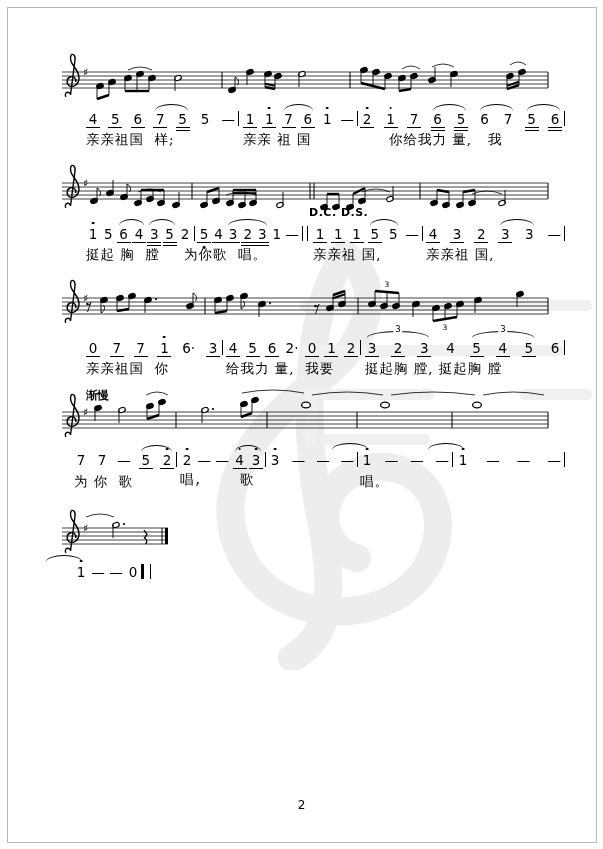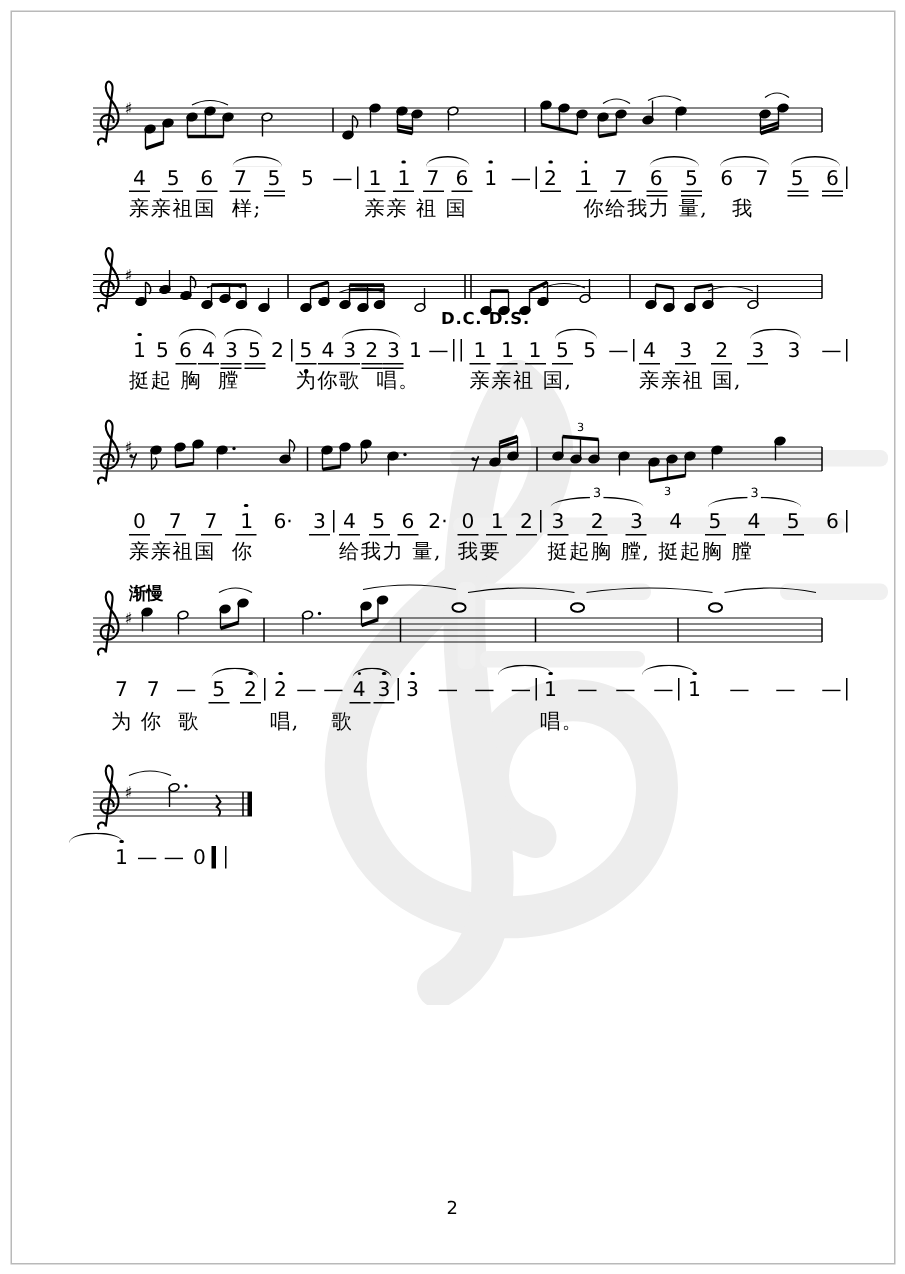--- a/index.html
+++ b/index.html
@@ -20,21 +20,21 @@
         border-radius:50%;background:#000;}
   .arc{position:absolute;height:6px;border-top:1.1px solid #000;
        border-radius:100% 100% 0 0/200% 200% 0 0;}
   .arc .lbl{position:absolute;left:50%;top:-7px;transform:translateX(-50%);font-size:8.5px;
        line-height:1;background:#fff;padding:0 2px;font-weight:500;}
   .bl{position:absolute;top:0;width:1px;height:15px;background:#000;}
   .bl.thick{width:2.6px;}
   .lyr{position:absolute;font-size:13.5px;line-height:16px;white-space:pre;z-index:4;
        font-family:"DejaVu Serif","Liberation Serif",serif;letter-spacing:1px;}
   .tempo{position:absolute;left:86px;top:388px;font-size:11.5px;font-weight:bold;z-index:4;}
-  .dcds{position:absolute;left:294px;top:206px;font-size:11px;font-weight:bold;
+  .dcds{position:absolute;left:309px;top:206px;font-size:11px;font-weight:bold;
         letter-spacing:.5px;z-index:4;}
   .pgnum{position:absolute;left:0;right:0;top:798px;text-align:center;font-size:12px;z-index:4;}
 </style>
 </head>
 <body>
 
 <div class="page">
   <div class="frame"></div>
 
   <svg class="wm" width="480" height="430" viewBox="0 0 480 430">
@@ -396,21 +396,21 @@
         <span class="tk"><span class="num">4</span><span class="ul"></span></span>
         <span class="tk"><span class="num">3</span><span class="ul"></span></span>
         <span class="tk"><span class="num">2</span><span class="ul"></span><span class="ul ul2"></span></span>
         <span class="tk"><span class="num">3</span><span class="ul"></span><span class="ul ul2"></span></span>
         <span class="tk"><span class="num">1</span></span>
         <span class="tk"><span class="num">—</span></span>
         <span class="arc" style="left: 31.1px; width: 38.8px; top: -7px;"></span>
         <span class="bl" style="right: -3px;"></span>
         <span class="bl" style="right: -8px;"></span>
       </div>
-      <div class="lyr" style="left: 197px; top: 246px; text-align: center;">为你歌  唱。</div>
+      <div class="lyr" style="left: 184px; top: 246px; text-align: center;">为你歌  唱。</div>
       <div class="meas" style="left: 313px; top: 226px; width: 107px;">
         <span class="tk"><span class="num">1</span><span class="ul"></span></span>
         <span class="tk"><span class="num">1</span><span class="ul"></span></span>
         <span class="tk"><span class="num">1</span><span class="ul"></span></span>
         <span class="tk"><span class="num">5</span><span class="ul"></span></span>
         <span class="tk"><span class="num">5</span></span>
         <span class="tk"><span class="num">—</span></span>
         <span class="arc" style="left: 57.1px; width: 27.8px; top: -7px;"></span>
         <span class="bl" style="right: -3px;"></span>
       </div>
@@ -477,21 +477,21 @@
       <div class="lyr" style="left: 74px; top: 473px;">为 你  歌</div>
       <div class="meas" style="left: 180px; top: 452px; width: 83px;">
         <span class="tk"><span class="num">2</span><span class="dotA"></span></span>
         <span class="tk"><span class="num">—</span></span>
         <span class="tk"><span class="num">—</span></span>
         <span class="tk"><span class="num">4</span><span class="ul"></span><span class="dotA"></span></span>
         <span class="tk"><span class="num">3</span><span class="ul"></span><span class="dotA"></span></span>
         <span class="arc" style="left: 55.1px; width: 25.8px; top: -7px;"></span>
         <span class="bl" style="right: -3px;"></span>
       </div>
-      <div class="lyr" style="left: 180px; top: 473px;">唱,    歌</div>
+      <div class="lyr" style="left: 180px; top: 473px; font-family: Liberation Mono, monospace;">唱,    歌</div>
       <div class="meas" style="left: 268px; top: 452px; width: 87px;">
         <span class="tk"><span class="num">3</span><span class="dotA"></span></span>
         <span class="tk"><span class="num">—</span></span>
         <span class="tk"><span class="num">—</span></span>
         <span class="tk"><span class="num">—</span></span>
         <span class="bl" style="right: -3px;"></span>
       </div>
       <div class="meas" style="left: 360px; top: 452px; width: 90px;">
         <span class="tk"><span class="num">1</span><span class="dotA"></span></span>
         <span class="tk"><span class="num">—</span></span>

